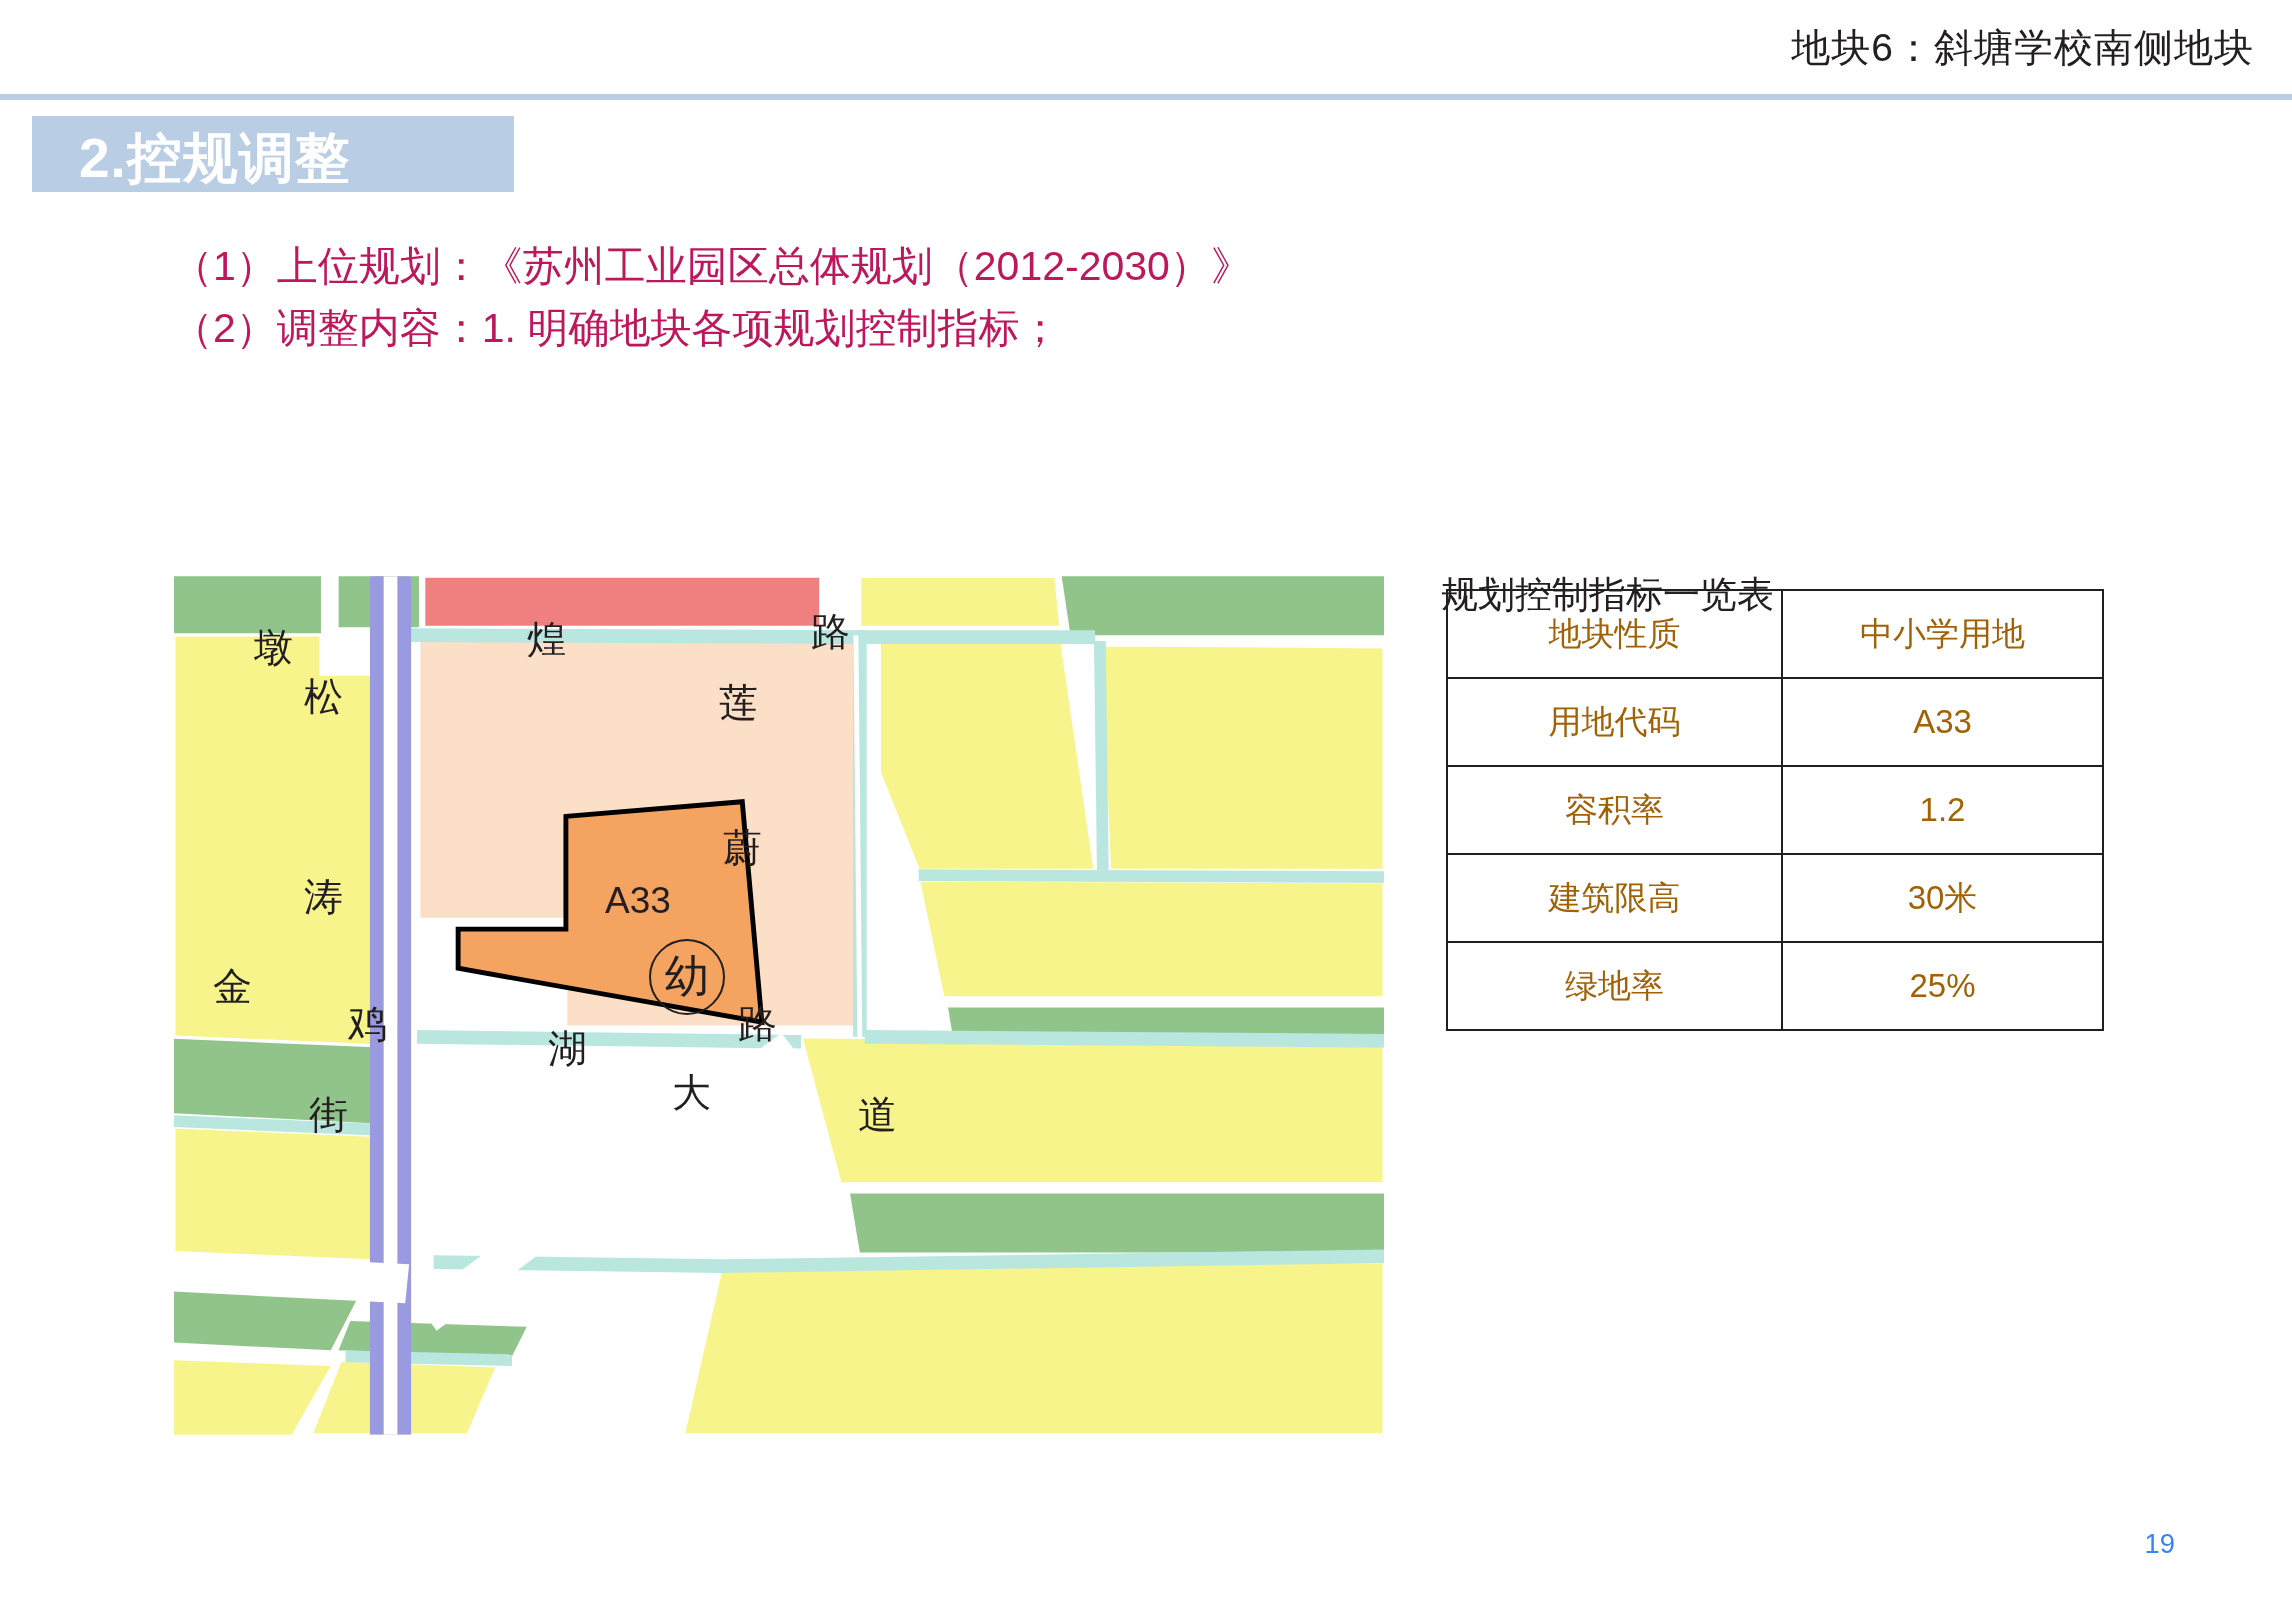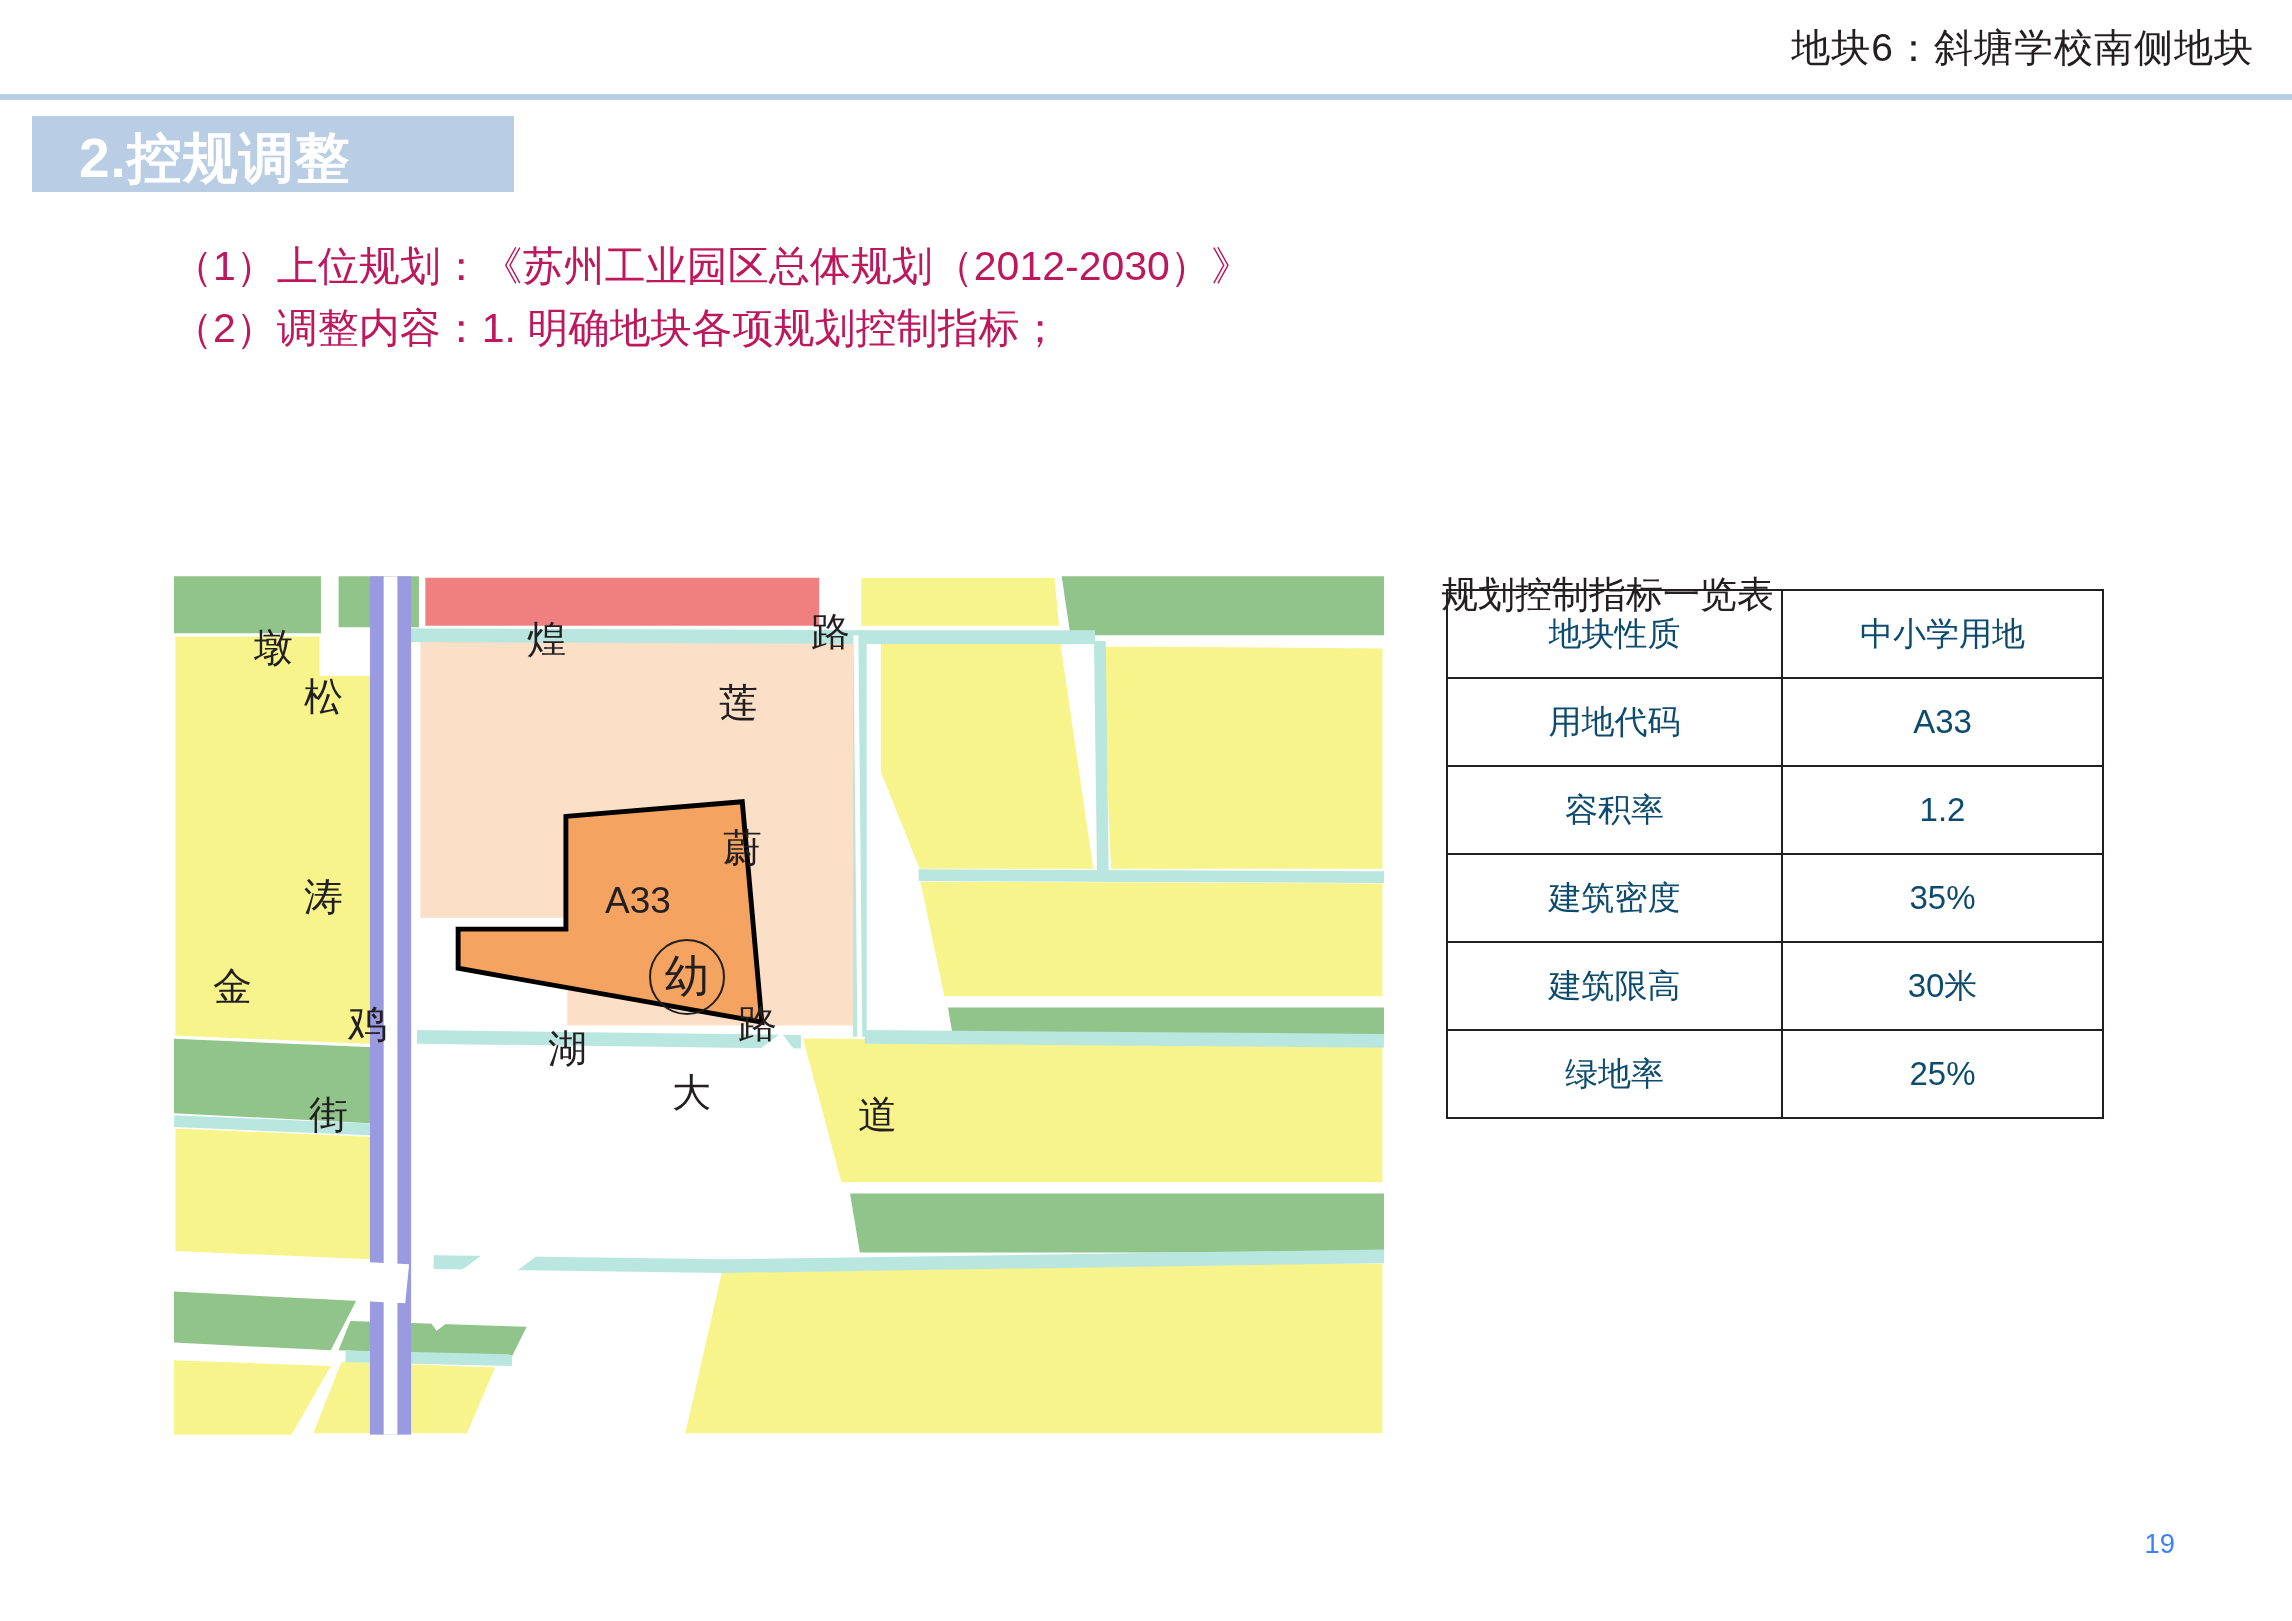--- a/index.html
+++ b/index.html
@@ -119,21 +119,21 @@
     position: absolute;
     left: 1446px;
     top: 589px;
     border-collapse: collapse;
     table-layout: fixed;
   }
   .spec-table td {
     border: 2px solid #231f20;
     height: 86px;
     font-size: 33px;
-    color: #0c4a6e;
+    color: #a16207;
     text-align: center;
     vertical-align: middle;
     padding: 0;
     white-space: nowrap;
   }
   .spec-table td.label { width: 333px; }
   .spec-table td.value { width: 319px; }
 
   
   .page-number {
@@ -242,24 +242,20 @@
     </tr>
     <tr>
       <td class="label">用地代码</td>
       <td class="value">A33</td>
     </tr>
     <tr>
       <td class="label">容积率</td>
       <td class="value">1.2</td>
     </tr>
     <tr>
-      <td class="label">建筑密度</td>
-      <td class="value">35%</td>
-    </tr>
-    <tr>
       <td class="label">建筑限高</td>
       <td class="value">30米</td>
     </tr>
     <tr>
       <td class="label">绿地率</td>
       <td class="value">25%</td>
     </tr>
   </tbody>
 </table>
 

